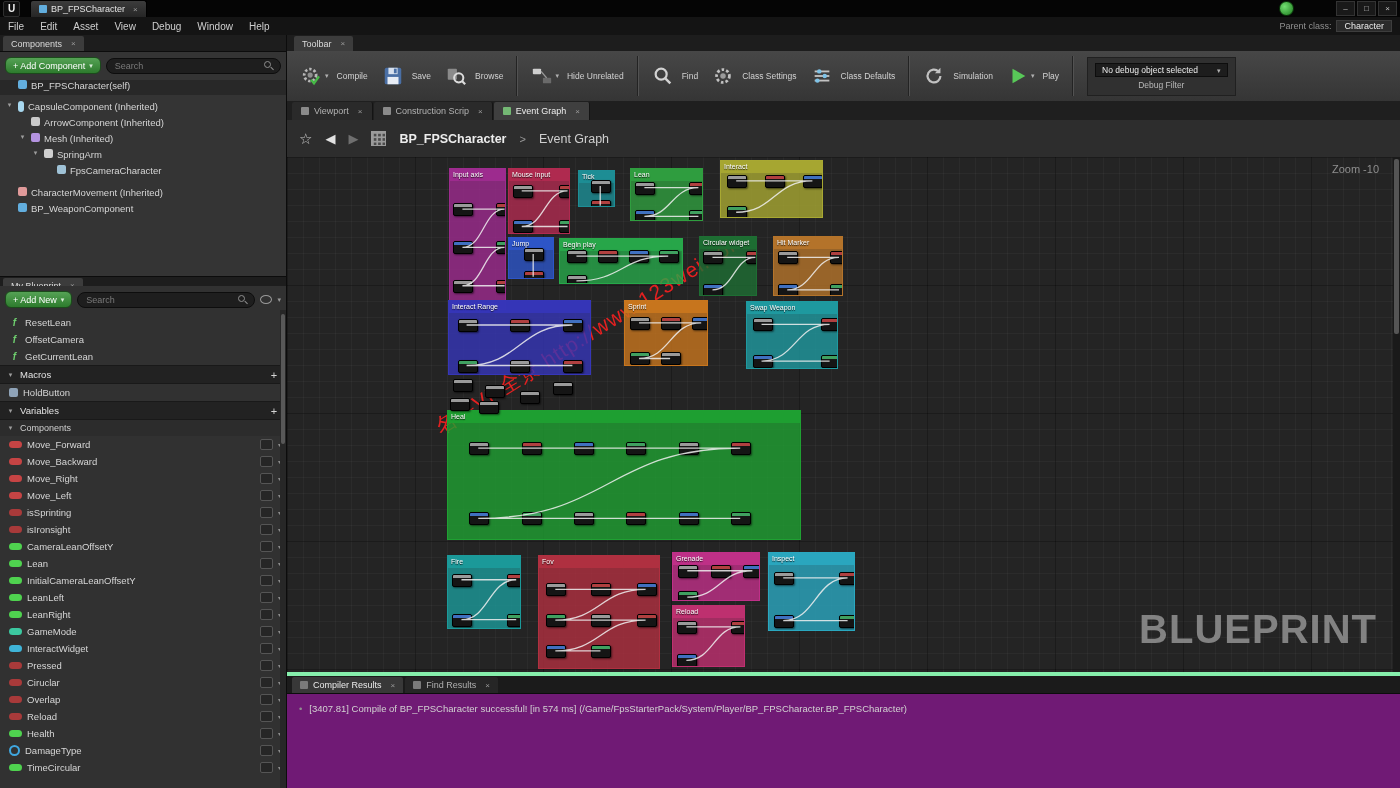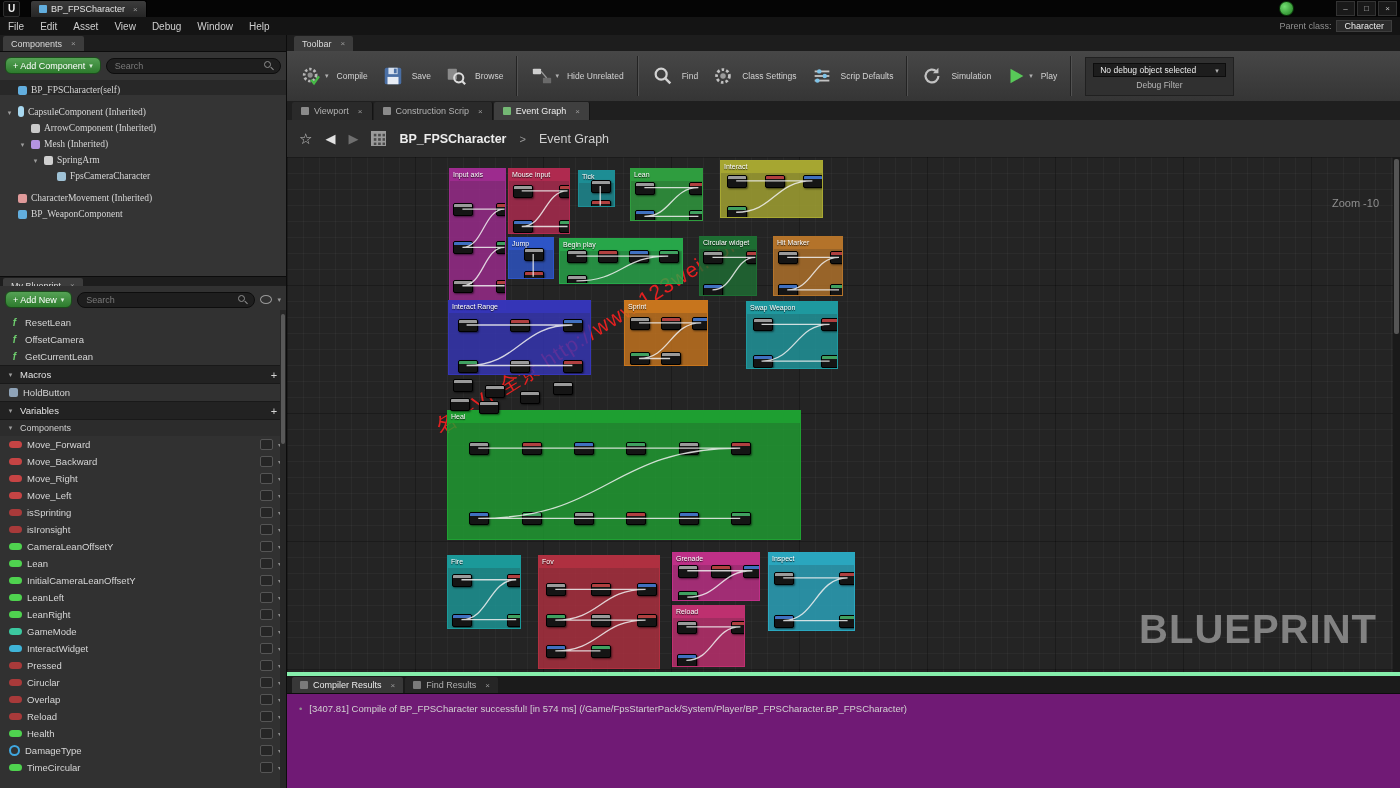--- a/index.html
+++ b/index.html
@@ -34,21 +34,21 @@
              border-radius:6px;color:#fff;font-size:9px;padding:1px 7px;height:13px;white-space:nowrap;}
   .drop{font-size:7px;color:#d8ecd8;}
   .search{flex:1;position:relative;background:#1e1e1e;border:1px solid #0d0d0d;border-radius:8px;height:14px;display:flex;align-items:center;}
   .search input{flex:1;background:transparent;border:none;outline:none;color:#ccc;font-size:9px;padding:0 8px;font-family:inherit;min-width:0;}
   .search input::placeholder{color:#7a7a7a;}
   .mag{position:relative;width:10px;height:10px;margin-right:6px;flex:none;}
   .mag::before{content:"";position:absolute;width:5px;height:5px;border:1.4px solid #8f8f8f;border-radius:50%;left:0;top:0;}
   .mag::after{content:"";position:absolute;width:4px;height:1.4px;background:#8f8f8f;transform:rotate(45deg);left:5.5px;top:7px;}
   .eye{width:10px;height:7px;border:1.3px solid #9a9a9a;border-radius:50%;flex:none;}
   .sm-caret{font-size:7px;color:#9a9a9a;}
-  .tree-row{display:flex;align-items:flex-end;gap:4px;height:16px;font-size:9.5px;color:#d6d6d6;white-space:nowrap;overflow:hidden;font-family:Liberation Serif, serif;}
+  .tree-row{display:flex;align-items:flex-start;gap:4px;height:16px;font-size:9.5px;color:#d6d6d6;white-space:nowrap;overflow:hidden;}
   .tree-row.root{background:#282828;margin-bottom:6px;height:15px;}
   .tree-row.gap-top{margin-top:6px;}
   .caret{font-size:7px;color:#9d9d9d;width:9px;text-align:center;flex:none;}
   .ti{width:9px;height:9px;border-radius:2px;flex:none;}
   .ti.capsule{width:6px;height:11px;border-radius:3px;}
   .mybp-body{position:absolute;top:251px;left:0;right:0;bottom:0;background:#313131;overflow:hidden;padding-top:5px;}
   .bp-row{display:flex;align-items:center;gap:5px;height:17px;padding:0 5px 0 9px;font-size:9.5px;color:#d6d6d6;white-space:nowrap;}
   .bp-row .spacer{flex:1;}
   .fi{color:#6fcf6f;font-style:italic;font-weight:bold;font-size:10px;width:11px;text-align:center;flex:none;}
   .mi{width:9px;height:9px;background:#8fa3b8;border-radius:2px;flex:none;}
@@ -95,21 +95,21 @@
   .crumb-sep{font-size:11px;color:#9a9a9a;}
   .crumb-cur{font-size:12.5px;color:#cfcfcf;}
   
   .graph{position:absolute;top:122px;left:0;right:7px;height:515px;overflow:hidden;background-color:#242424;
     background-image:
       linear-gradient(rgba(0,0,0,.38) 1px,transparent 1px),
       linear-gradient(90deg,rgba(0,0,0,.38) 1px,transparent 1px),
       linear-gradient(rgba(255,255,255,.03) 1px,transparent 1px),
       linear-gradient(90deg,rgba(255,255,255,.03) 1px,transparent 1px);
     background-size:128px 128px,128px 128px,16px 16px,16px 16px;}
-  .zoom-label{position:absolute;top:6px;right:14px;font-size:11px;color:#8f8f8f;margin-top:34px;}
+  .zoom-label{position:absolute;top:6px;right:14px;font-size:11px;color:#8f8f8f;}
   .comment{position:absolute;border:1px solid;box-sizing:border-box;overflow:hidden;}
   .c-head{position:absolute;top:0;left:0;right:0;height:10px;font-size:7px;line-height:9px;color:#fff;padding:1px 3px;
           white-space:nowrap;overflow:hidden;text-shadow:0 1px 1px rgba(0,0,0,.85);}
   .gnode{position:absolute;width:18px;height:11px;background:#151515;border:1px solid #000;border-radius:2px;
          box-shadow:1px 1px 2px rgba(0,0,0,.55);}
   .nstrip{height:3px;border-radius:1px 1px 0 0;}
   .wires{position:absolute;left:0;top:0;pointer-events:none;}
   .wm-diag{position:absolute;left:150px;top:258px;transform:rotate(-32deg);transform-origin:0 50%;font-size:21px;
            color:#ff2020;opacity:.88;white-space:nowrap;letter-spacing:1px;}
   .wm-brand{position:absolute;right:16px;bottom:20px;font-size:40px;font-weight:bold;color:#9a9a9a;opacity:.8;letter-spacing:1px;}
@@ -512,21 +512,21 @@
               <svg viewBox="0 0 24 24">
                 <line x1="4" y1="7" x2="20" y2="7" stroke="#c2c2c2" stroke-width="2"></line>
                 <circle cx="9" cy="7" r="2.4" fill="#7ec3e8"></circle>
                 <line x1="4" y1="12" x2="20" y2="12" stroke="#c2c2c2" stroke-width="2"></line>
                 <circle cx="15" cy="12" r="2.4" fill="#7ec3e8"></circle>
                 <line x1="4" y1="17" x2="20" y2="17" stroke="#c2c2c2" stroke-width="2"></line>
                 <circle cx="7" cy="17" r="2.4" fill="#7ec3e8"></circle>
               </svg>
             </span>
           </div>
-          <div class="tool-label">Scrip Defaults</div>
+          <div class="tool-label">Class Defaults</div>
         </div>
         <div class="vsep"></div>
         <div class="tool-btn">
           <div class="tool-head">
             <span class="tool-icon">
               <svg viewBox="0 0 24 24">
                 <path d="M19 12a7 7 0 1 1-2.1-5" fill="none" stroke="#c2c2c2" stroke-width="2.4"></path>
                 <path d="M19 3v6h-6z" fill="#c2c2c2"></path>
               </svg>
             </span>

